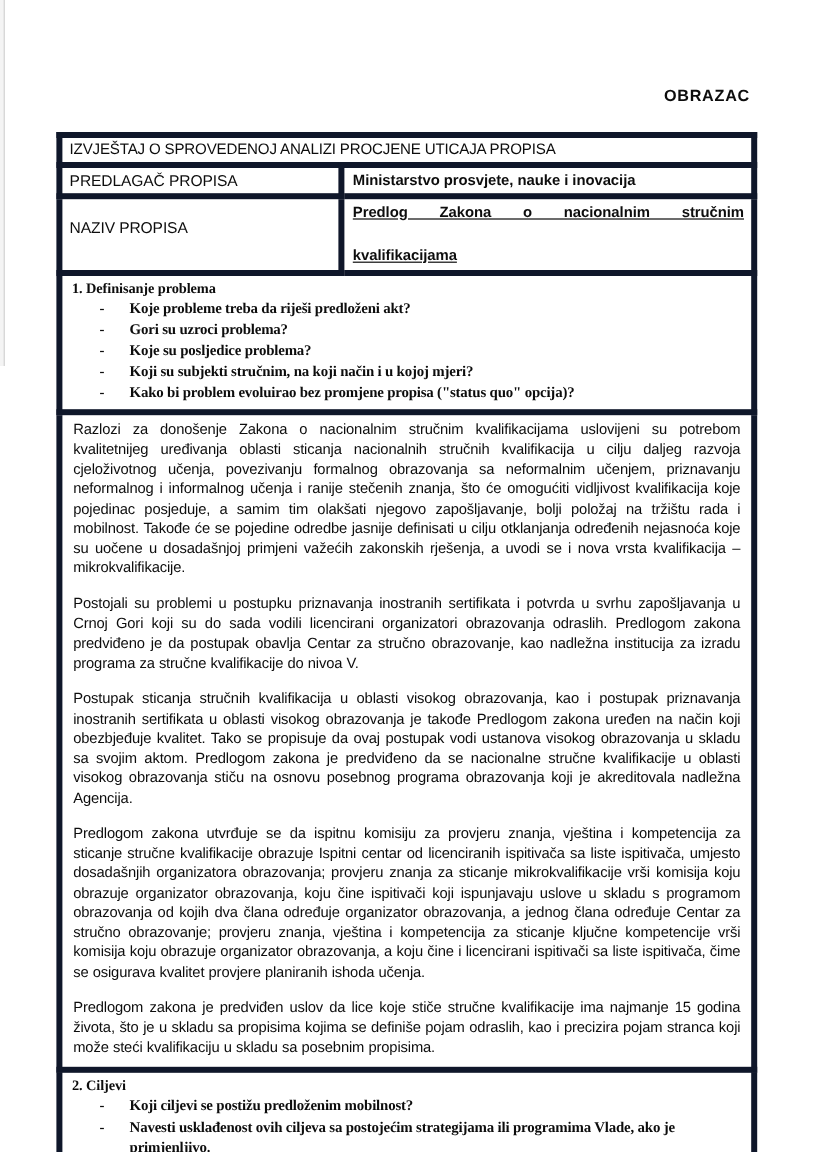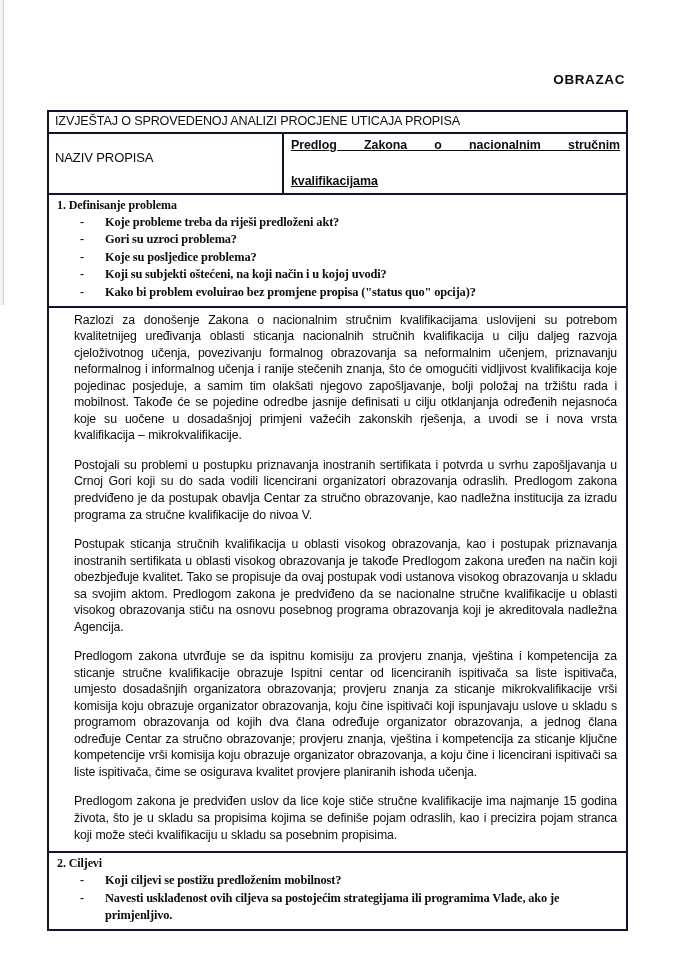--- a/index.html
+++ b/index.html
@@ -53,21 +53,21 @@
 
   .doc-table {
     position: absolute;
     left: 47px;
     top: 110px;
     width: 579px;
     border-collapse: collapse;
     table-layout: fixed;
   }
   .doc-table td {
-    border: 2px solid #0f172a;
+    border: 5px solid #0f172a;
     padding: 0;
     vertical-align: top;
   }
 
   .cell-pad {
     padding: 2px 5px 3px 6px;
   }
 
   .title-row td {
     font-size: 12.6px;
@@ -135,21 +135,21 @@
   
   .body-cell .cell-pad {
     padding: 4px 9px 6px 9px;
   }
   .para {
     font-size: 12.3px;
     line-height: 1.345;
     text-align: justify;
     text-align-last: left;
     letter-spacing: -0.12px;
-    margin: 0 0 13px 16px;
+    margin: 0 0 13px 0;
     word-spacing: 0.2px;
   }
   .para:last-child { margin-bottom: 2px; }
 </style>
 </head>
 <body>
 
 <div class="page">
 
   <div class="scan-edge-2"></div>
@@ -163,20 +163,28 @@
       <col style="width:344px">
     </colgroup>
     <tbody>
 
       <tr class="title-row">
         <td colspan="2">
           <div class="cell-pad">IZVJEŠTAJ O SPROVEDENOJ ANALIZI PROCJENE UTICAJA PROPISA</div>
         </td>
       </tr>
 
+      <tr>
+        <td class="label-cell">
+          <div class="cell-pad">PREDLAGAČ PROPISA</div>
+        </td>
+        <td class="value-cell">
+          <div class="cell-pad">Ministarstvo prosvjete, nauke i inovacija</div>
+        </td>
+      </tr>
 
       <tr>
         <td class="label-cell naziv-label">
           <div class="cell-pad">NAZIV PROPISA</div>
         </td>
         <td class="value-cell">
           <div class="cell-pad value-justify">
             <div>Predlog Zakona o nacionalnim stručnim</div>
             <div class="last">kvalifikacijama</div>
           </div>
@@ -184,21 +192,21 @@
       </tr>
 
       <tr>
         <td class="section-cell" colspan="2">
           <div class="cell-pad">
             <div class="sec-title">1. Definisanje problema</div>
             <ul class="q-list">
               <li><span class="dash">-</span><span class="qtext">Koje probleme treba da riješi predloženi akt?</span></li>
               <li><span class="dash">-</span><span class="qtext">Gori su uzroci problema?</span></li>
               <li><span class="dash">-</span><span class="qtext">Koje su posljedice problema?</span></li>
-              <li><span class="dash">-</span><span class="qtext">Koji su subjekti oštećeni, na koji način i u kojoj uvodi?</span></li>
+              <li><span class="dash">-</span><span class="qtext">Koji su subjekti stručnim, na koji način i u kojoj mjeri?</span></li>
               <li><span class="dash">-</span><span class="qtext">Kako bi problem evoluirao bez promjene propisa ("status quo" opcija)?</span></li>
             </ul>
           </div>
         </td>
       </tr>
 
       <tr>
         <td class="body-cell" colspan="2">
           <div class="cell-pad">
             <p class="para">Razlozi za donošenje Zakona o nacionalnim stručnim kvalifikacijama uslovijeni su potrebom kvalitetnijeg uređivanja oblasti sticanja nacionalnih stručnih kvalifikacija u cilju daljeg razvoja cjeloživotnog učenja, povezivanju formalnog obrazovanja sa neformalnim učenjem, priznavanju neformalnog i informalnog učenja i ranije stečenih znanja, što će omogućiti vidljivost kvalifikacija koje pojedinac posjeduje, a samim tim olakšati njegovo zapošljavanje, bolji položaj na tržištu rada i mobilnost. Takođe će se pojedine odredbe jasnije definisati u cilju otklanjanja određenih nejasnoća koje su uočene u dosadašnjoj primjeni važećih zakonskih rješenja, a uvodi se i nova vrsta kvalifikacija – mikrokvalifikacije.</p>

